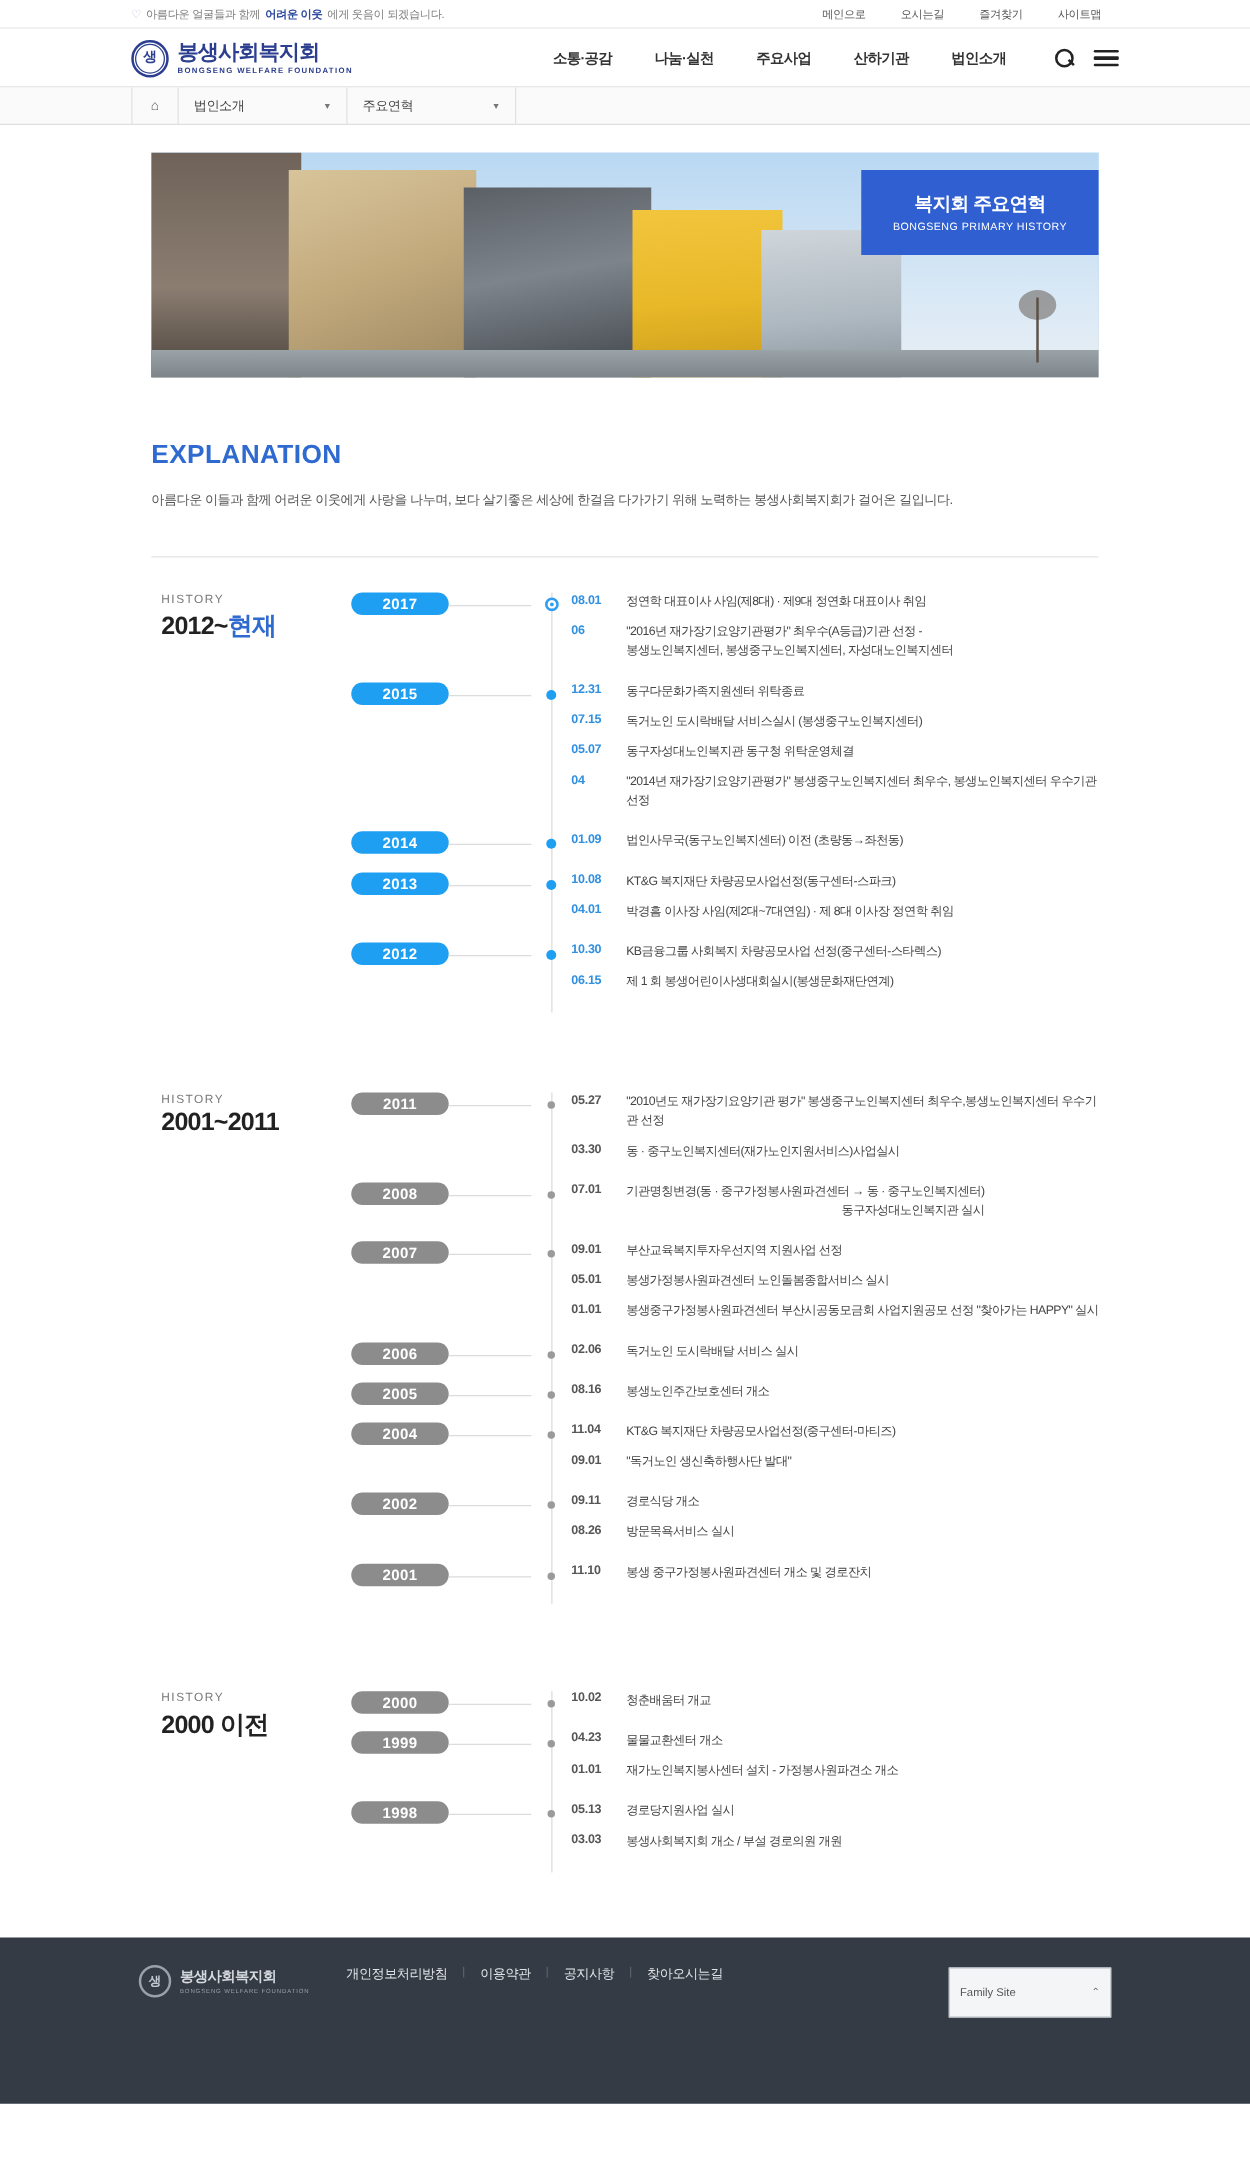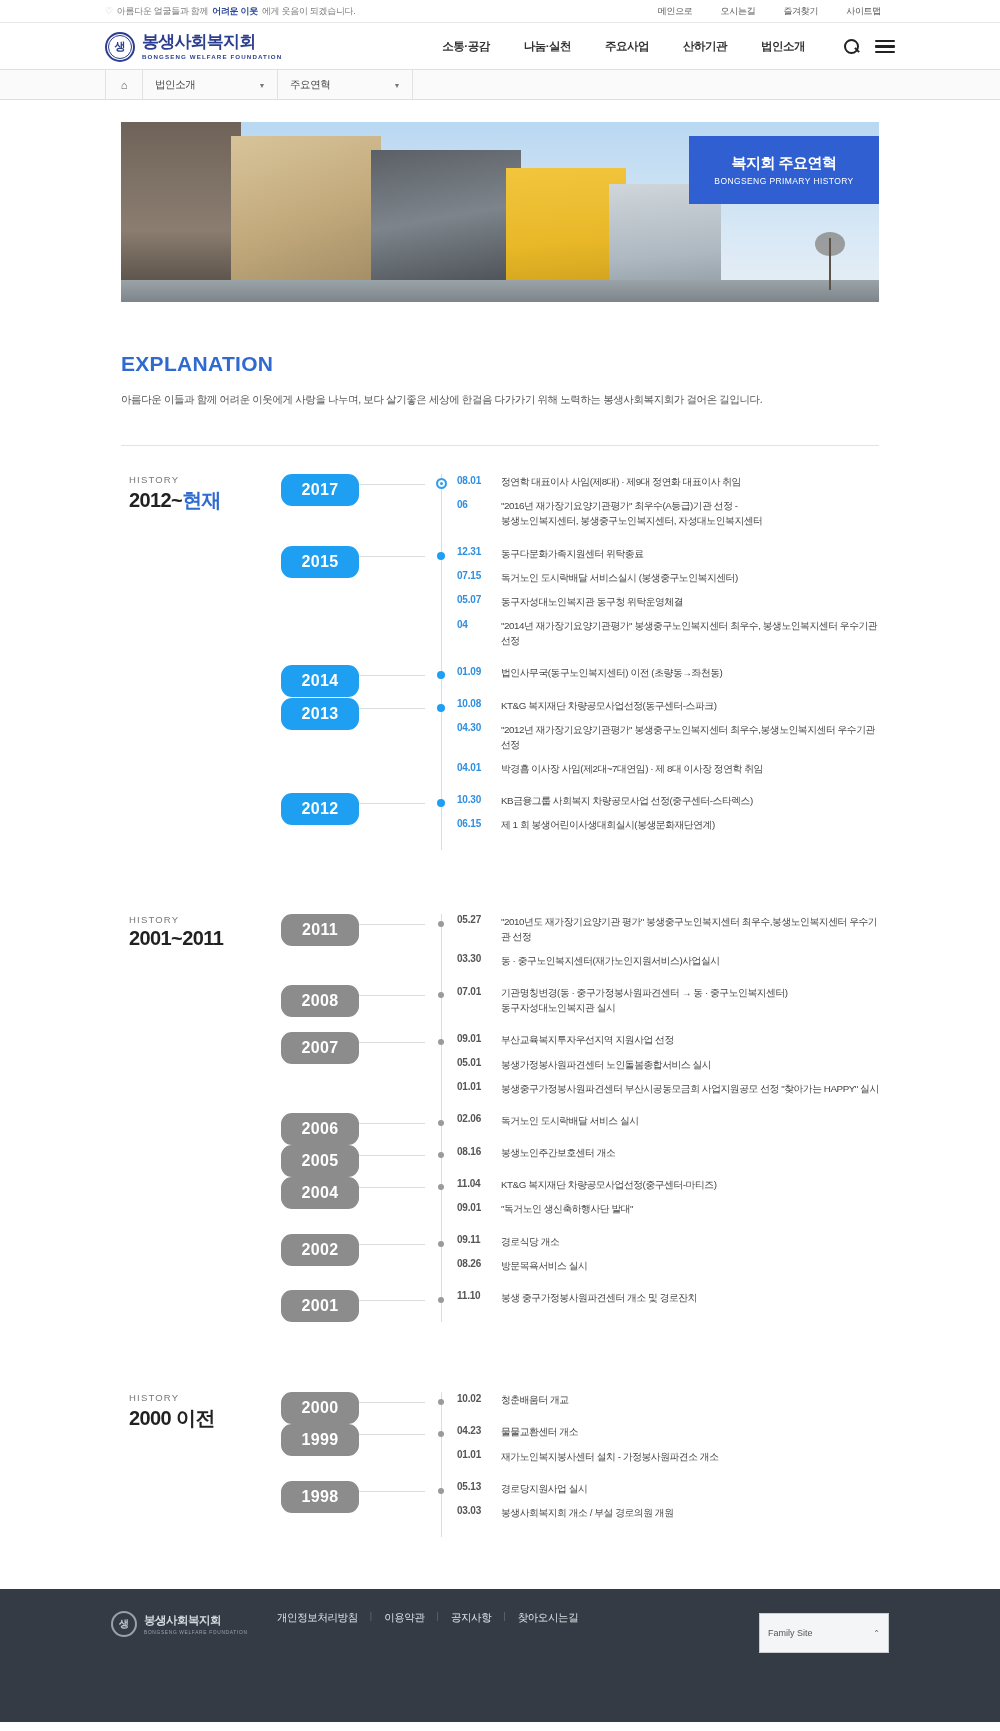--- a/index.html
+++ b/index.html
@@ -116,23 +116,23 @@
   .history-label .kicker { font-size: 9.5px; color: #777; letter-spacing: 1.2px; }
   .history-label .range { font-size: 20px; font-weight: bold; color: #222; margin-top: 2px; letter-spacing: -0.6px; }
   .history-label .range em { font-style: normal; color: #2f6ad0; }
 
   .timeline { flex: 1; position: relative; padding-left: 160px; }
   .tl-axis { position: absolute; left: 160px; top: 0; bottom: 0; width: 1px; background: #dcdcdc; }
 
   .year-group { position: relative; display: flex; align-items: flex-start; margin-bottom: 8px; }
   .year-pill {
     position: absolute; left: -160px; top: 0;
-    width: 78px; height: 32px; border-radius: 11px;
+    width: 78px; height: 18px; border-radius: 11px;
     display: flex; align-items: center; justify-content: center;
-    color: #fff; font-size: 16px; font-weight: bold; letter-spacing: 0.3px;
+    color: #fff; font-size: 12px; font-weight: bold; letter-spacing: 0.3px;
   }
   .year-pill.blue { background: #1e9ff2; }
   .year-pill.gray { background: #8c8c8c; }
   .pill-connector {
     position: absolute; left: -82px; top: 10px; width: 66px; height: 1px;
     background: #dcdcdc;
   }
   .tl-dot {
     position: absolute; left: -4px; top: 6px; width: 8px; height: 8px;
     border-radius: 50%; background: #1e9ff2;
@@ -144,21 +144,21 @@
   }
   .tl-dot.gray { background: #9a9a9a; width: 6px; height: 6px; left: -3px; top: 7px; }
   .events { padding-left: 16px; width: 100%; }
   .event { display: flex; align-items: flex-start; margin-bottom: 9px; }
   .event-date {
     flex: 0 0 44px; font-size: 10px; font-weight: bold; color: #2f8fe0;
     letter-spacing: -0.2px; padding-top: 0.5px;
   }
   .event-date.gray { color: #555; }
   .event-text { font-size: 9.8px; color: #444; letter-spacing: -0.45px; line-height: 1.55; }
-  .event-text .line2 { display: block; }
+  .event-text .line2 { display: block; text-align: right; }
 
   .sec-gap-a { height: 36px; }
   .sec-gap-b { height: 42px; }
 
   
   .footer { margin-top: 52px; background: #353b44; height: 133px; }
   .footer-inner { width: 790px; margin: 0 auto; display: flex; padding-top: 22px; position: relative; }
   .f-logo { display: flex; align-items: center; gap: 7px; width: 172px; padding-left: 6px; }
   .f-logo-mark {
     width: 26px; height: 26px; border-radius: 50%; border: 2px solid #9aa1ab;
@@ -335,24 +335,20 @@
             <div class="year-group">
               <div class="year-pill blue">2013</div>
               <div class="pill-connector"></div>
               <div class="tl-dot"></div>
               <div class="events">
                 <div class="event">
                   <div class="event-date">10.08</div>
                   <div class="event-text"><span>KT&amp;G 복지재단 차량공모사업선정(동구센터-스파크)</span></div>
                 </div>
                 <div class="event">
-                  <div class="event-date">04.30</div>
-                  <div class="event-text"><span>"2012년 재가장기요양기관평가" 봉생중구노인복지센터 최우수,봉생노인복지센터 우수기관 선정</span></div>
-                </div>
-                <div class="event">
                   <div class="event-date">04.01</div>
                   <div class="event-text"><span>박경흠 이사장 사임(제2대~7대연임) · 제 8대 이사장 정연학 취임</span></div>
                 </div>
               </div>
             </div>
             <div class="year-group">
               <div class="year-pill blue">2012</div>
               <div class="pill-connector"></div>
               <div class="tl-dot"></div>
               <div class="events">

